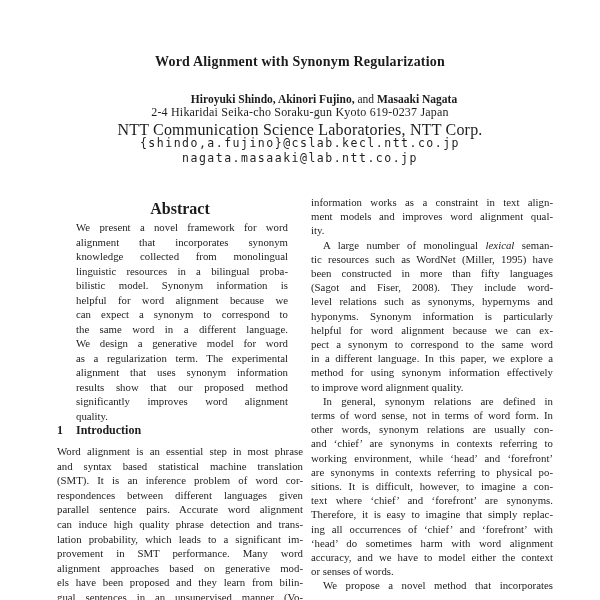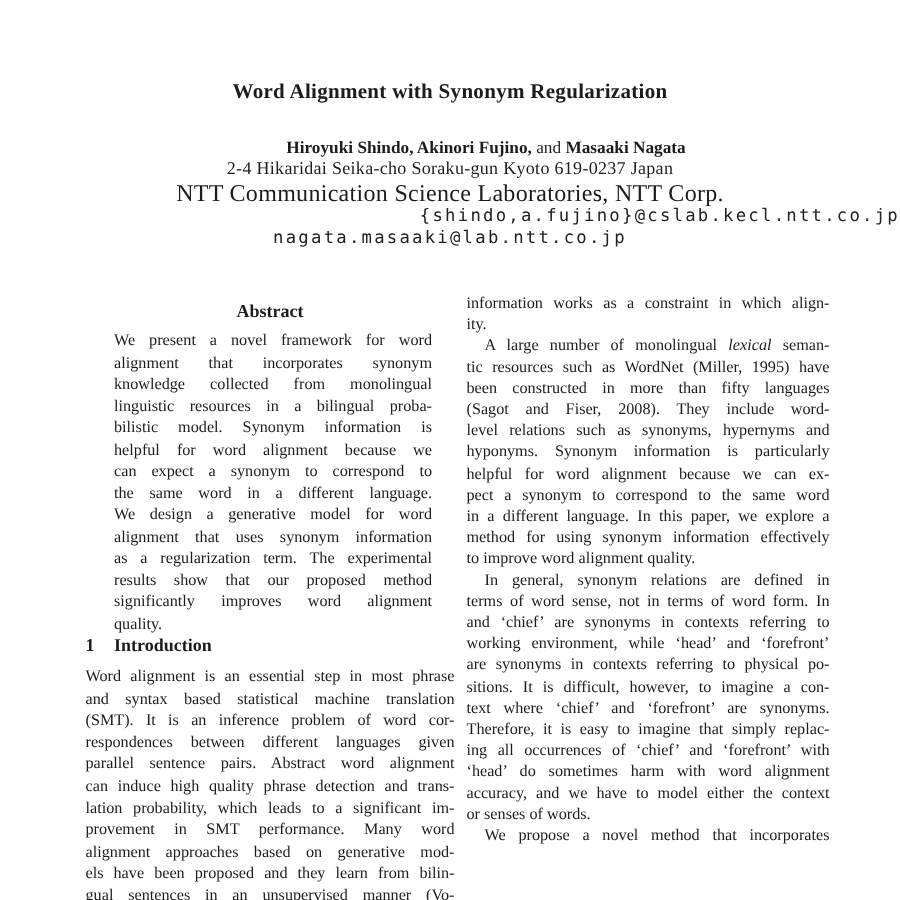--- a/index.html
+++ b/index.html
@@ -9,25 +9,25 @@
     color:#1c1c1c;
   }
   .center { text-align:center; left:0; right:0; position:absolute; }
   .title { top:54px; font-size:14px; font-weight:bold; letter-spacing:0.2px; }
   .authors { top:93px; font-size:11.5px;padding-left:48px; }
   .authors .b { font-weight:bold; }
   .affil1 { top:121px; font-size:16px; letter-spacing:0.2px;font-family:Liberation Serif, serif; }
   .affil2 { top:105px; font-size:12px; letter-spacing:0.2px; }
   .email { font-family:"DejaVu Sans Mono","Liberation Mono",monospace;
            font-size:11.5px; letter-spacing:1.5px; color:#222; }
-  .email1 { top:136px;text-align:right; }
+  .email1 { top:136px; }
   .email2 { top:151px; }
 
   .abs-head { position:absolute; top:200px; left:57px; width:246px;
-              text-align:center; font-size:12px; font-weight:bold; }
+              text-align:center; font-size:16px; font-weight:bold; }
   .abs-body { position:absolute; top:220px; left:76px; width:212px;
               font-size:10.8px; line-height:14.5px; }
   .sec-head { position:absolute; top:423px; left:57px; width:246px;
               font-size:12px; font-weight:bold; }
   .sec-head .num { margin-right:13px; }
   .intro-body { position:absolute; top:444px; left:57px; width:246px;
                 font-size:10.8px; line-height:14.6px; }
   .right-col { position:absolute; top:195px; left:311px; width:242px;
                font-size:10.8px; line-height:14.2px; }
 
@@ -58,66 +58,68 @@
   <div class="abs-body">
       <div class="tline">We present a novel framework for word</div>
       <div class="tline">alignment that incorporates synonym</div>
       <div class="tline">knowledge collected from monolingual</div>
       <div class="tline">linguistic resources in a bilingual proba-</div>
       <div class="tline">bilistic model.  Synonym information is</div>
       <div class="tline">helpful for word alignment because we</div>
       <div class="tline">can expect a synonym to correspond to</div>
       <div class="tline">the same word in a different language.</div>
       <div class="tline">We design a generative model for word</div>
+      <div class="tline">as a regularization term. The experimental</div>
       <div class="tline">alignment that uses synonym information</div>
-      <div class="tline">as a regularization term. The experimental</div>
       <div class="tline">results show that our proposed method</div>
       <div class="tline">significantly improves word alignment</div>
       <div class="tline endline">quality.</div>
     </div>
 
   <div class="sec-head">
     <span class="num">1</span><span>Introduction</span>
   </div>
 
   <div class="intro-body">
       <div class="tline">Word alignment is an essential step in most phrase</div>
       <div class="tline">and syntax based statistical machine translation</div>
       <div class="tline">(SMT). It is an inference problem of word cor-</div>
       <div class="tline">respondences between different languages given</div>
-      <div class="tline">parallel sentence pairs. Abstract word alignment</div>
+      <div class="tline">parallel sentence pairs. Accurate word alignment</div>
       <div class="tline">can induce high quality phrase detection and trans-</div>
       <div class="tline">lation probability, which leads to a significant im-</div>
       <div class="tline">provement in SMT performance.  Many word</div>
       <div class="tline">alignment approaches based on generative mod-</div>
       <div class="tline">els have been proposed and they learn from bilin-</div>
       <div class="tline">gual sentences in an unsupervised manner (Vo-</div>
     </div>
 
   <div class="right-col">
       <div>
-        <div class="tline">information works as a constraint in which align-</div>
+        <div class="tline">information works as a constraint in text align-</div>
+        <div class="tline">ment models and improves word alignment qual-</div>
         <div class="tline endline">ity.</div>
       </div>
       <div>
         <div class="tline indent"><span>A large number of monolingual </span><span class="em">lexical</span><span> seman-</span></div>
         <div class="tline">tic resources such as WordNet (Miller, 1995) have</div>
         <div class="tline">been constructed in more than fifty languages</div>
         <div class="tline">(Sagot and Fiser, 2008).  They include word-</div>
         <div class="tline">level relations such as synonyms, hypernyms and</div>
         <div class="tline">hyponyms. Synonym information is particularly</div>
         <div class="tline">helpful for word alignment because we can ex-</div>
         <div class="tline">pect a synonym to correspond to the same word</div>
         <div class="tline">in a different language. In this paper, we explore a</div>
         <div class="tline">method for using synonym information effectively</div>
         <div class="tline endline">to improve word alignment quality.</div>
       </div>
       <div>
         <div class="tline indent">In general, synonym relations are defined in</div>
         <div class="tline">terms of word sense, not in terms of word form. In</div>
+        <div class="tline">other words, synonym relations are usually con-</div>
         <div class="tline">and ‘chief’ are synonyms in contexts referring to</div>
         <div class="tline">working environment, while ‘head’ and ‘forefront’</div>
         <div class="tline">are synonyms in contexts referring to physical po-</div>
         <div class="tline">sitions. It is difficult, however, to imagine a con-</div>
         <div class="tline">text where ‘chief’ and ‘forefront’ are synonyms.</div>
         <div class="tline">Therefore, it is easy to imagine that simply replac-</div>
         <div class="tline">ing all occurrences of ‘chief’ and ‘forefront’ with</div>
         <div class="tline">‘head’ do sometimes harm with word alignment</div>
         <div class="tline">accuracy, and we have to model either the context</div>
         <div class="tline endline">or senses of words.</div>

